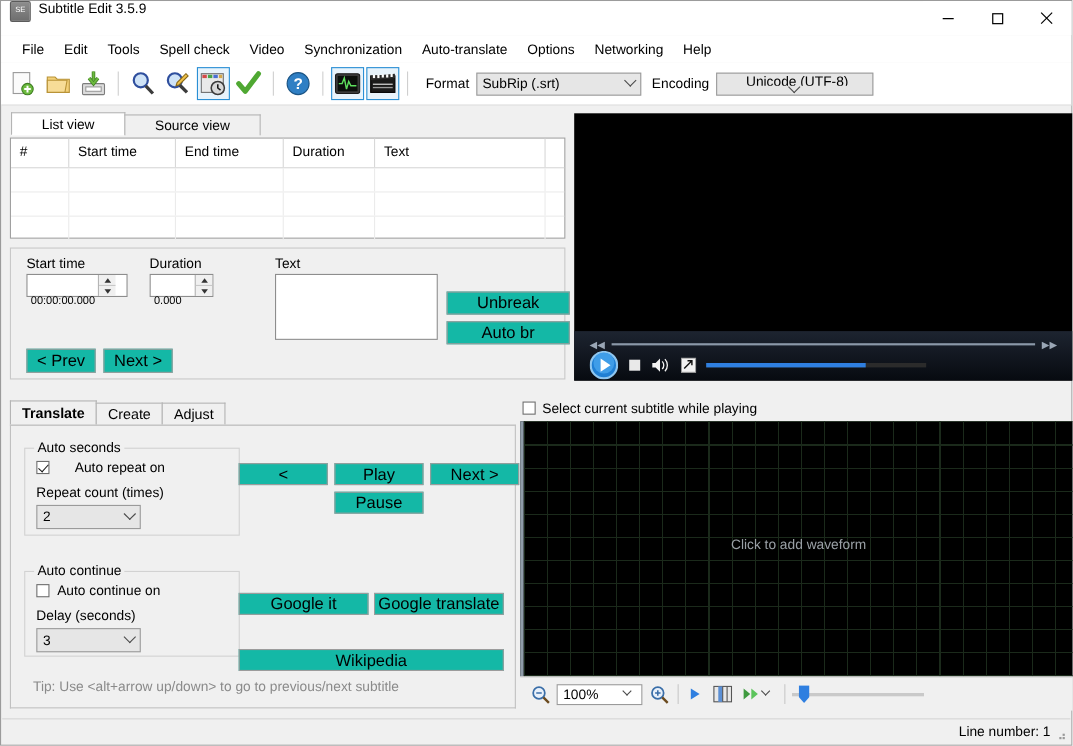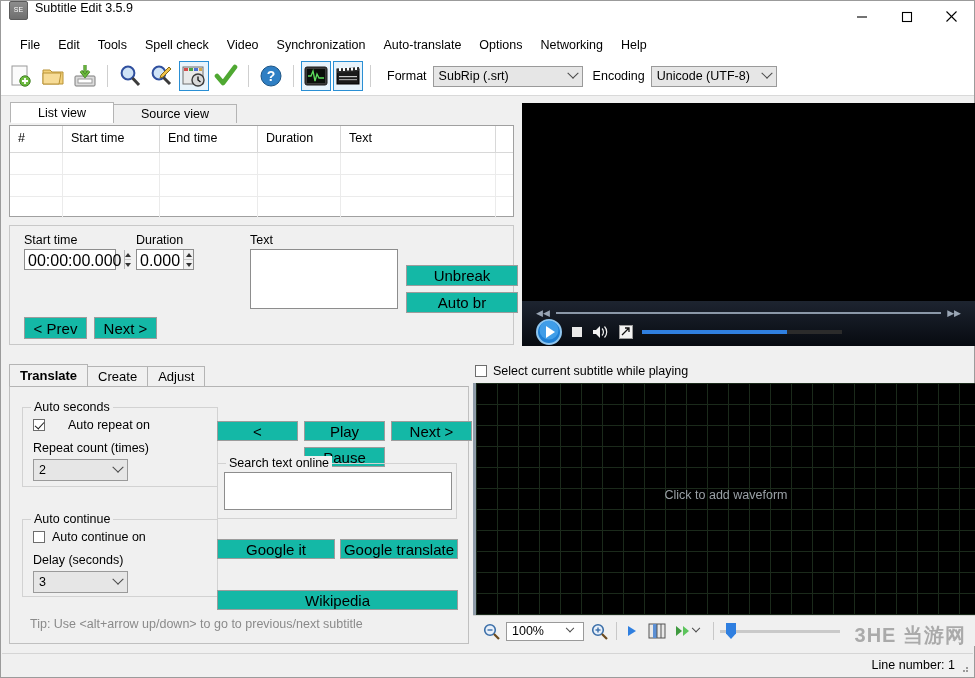--- a/index.html
+++ b/index.html
@@ -62,21 +62,21 @@
           box-sizing:border-box;height:26px;}
   .lv-row{height:21px;display:flex;border-bottom:1px solid #ebebeb;}
   .lv-cell{border-right:1px solid #ebebeb;box-sizing:border-box;height:100%;}
 
   
   .editpanel{position:absolute;left:8px;top:224px;width:505px;height:120px;
              background:#f0f0f0;border:1px solid #c8c8c8;box-sizing:border-box;}
   .lbl{font-size:12.5px;color:#000;}
   .spin{display:flex;align-items:stretch;border:1px solid #8d8d8d;background:#fff;
         box-sizing:border-box;height:21px;}
-  .spin .sv{padding:2px 3px 0 3px;font-size:16px;white-space:nowrap;}
+  .spin .sv{padding:2px 3px 0 3px;font-size:10px;white-space:nowrap;margin-top:16px;}
   .spin .btns{width:15px;border-left:1px solid #b5b5b5;display:flex;flex-direction:column;
               background:#f0f0f0;}
   .spin .btns div{flex:1;display:flex;align-items:center;justify-content:center;}
   .spin .btns div:first-child{border-bottom:1px solid #c8c8c8;}
   .ar-up{width:0;height:0;border-left:3px solid transparent;border-right:3px solid transparent;
          border-bottom:4px solid #333;}
   .ar-dn{width:0;height:0;border-left:3px solid transparent;border-right:3px solid transparent;
          border-top:4px solid #333;}
   .btn{background:#14b8a6;border:1px solid #9c9c9c;font-size:15px;
        display:flex;align-items:center;justify-content:center;box-sizing:border-box;
@@ -271,21 +271,21 @@
 
     <span class="tb-label">Format</span>
     <div class="combo" style="width:150px;">
       <span class="val">SubRip (.srt)</span>
       <span class="chev">
           <i></i>
         </span>
     </div>
 
     <span class="tb-label">Encoding</span>
-    <div class="combo" style="width:126px;">
+    <div class="combo" style="width:143px;flex-direction:column;">
       <span class="val">Unicode (UTF-8)</span>
       <span class="chev">
           <i></i>
         </span>
     </div>
   </div>
 
   <div class="tabstrip" style="position:absolute;left:0;top:101px;width:520px;">
     <div class="tab active">List view</div>
     <div class="tab">Source view</div>
@@ -429,24 +429,20 @@
             <i></i>
           </span>
       </div>
     </div>
 
     <div class="btn" style="position:absolute;left:207px;top:18px;width:81px;height:20px;">&lt;</div>
     <div class="btn" style="position:absolute;left:294px;top:18px;width:81px;height:20px;">Play</div>
     <div class="btn" style="position:absolute;left:381px;top:18px;width:81px;height:20px;">Next &gt;</div>
     <div class="btn" style="position:absolute;left:294px;top:44px;width:81px;height:20px;">Pause</div>
 
-    <div class="group" style="left:207px;top:76px;width:240px;height:56px;">
-      <span class="group-title">Search text online</span>
-      <div class="txtbox" style="position:absolute;left:6px;top:8px;width:228px;height:38px;"></div>
-    </div>
 
     <div class="btn" style="position:absolute;left:207px;top:136px;width:118px;height:20px;">Google it</div>
     <div class="btn" style="position:absolute;left:330px;top:136px;width:118px;height:20px;">Google translate</div>
     <div class="btn" style="position:absolute;left:207px;top:187px;width:241px;height:20px;">Wikipedia</div>
 
     <span class="tip">Tip: Use &lt;alt+arrow up/down&gt; to go to previous/next subtitle</span>
   </div>
 
   <div class="wf-check">
     <span class="cbx"></span>
@@ -493,21 +489,20 @@
         <i style="width:5px;height:5px;"></i>
       </span>
     <div style="width:1px;height:18px;background:#c8c8c8;margin:0 6px;"></div>
     <div style="position:relative;width:120px;height:12px;display:flex;align-items:center;">
       <div style="width:100%;height:3px;background:#c9c9c9;"></div>
       <div style="position:absolute;left:6px;top:-2px;width:10px;height:16px;background:#2f7fe0;
                   clip-path:polygon(0 0,100% 0,100% 65%,50% 100%,0 65%);"></div>
     </div>
   </div>
 
-  <div class="watermark">3HE 当游网</div>
   <div class="statusbar">
     <span class="status-text">Line number: 1</span>
     <svg class="grip" viewBox="0 0 10 10">
       <g fill="#9a9a9a">
           <rect x="7" y="7" width="2" height="2"></rect>
           <rect x="4" y="7" width="2" height="2"></rect>
           <rect x="7" y="4" width="2" height="2"></rect>
         </g>
     </svg>
   </div>

